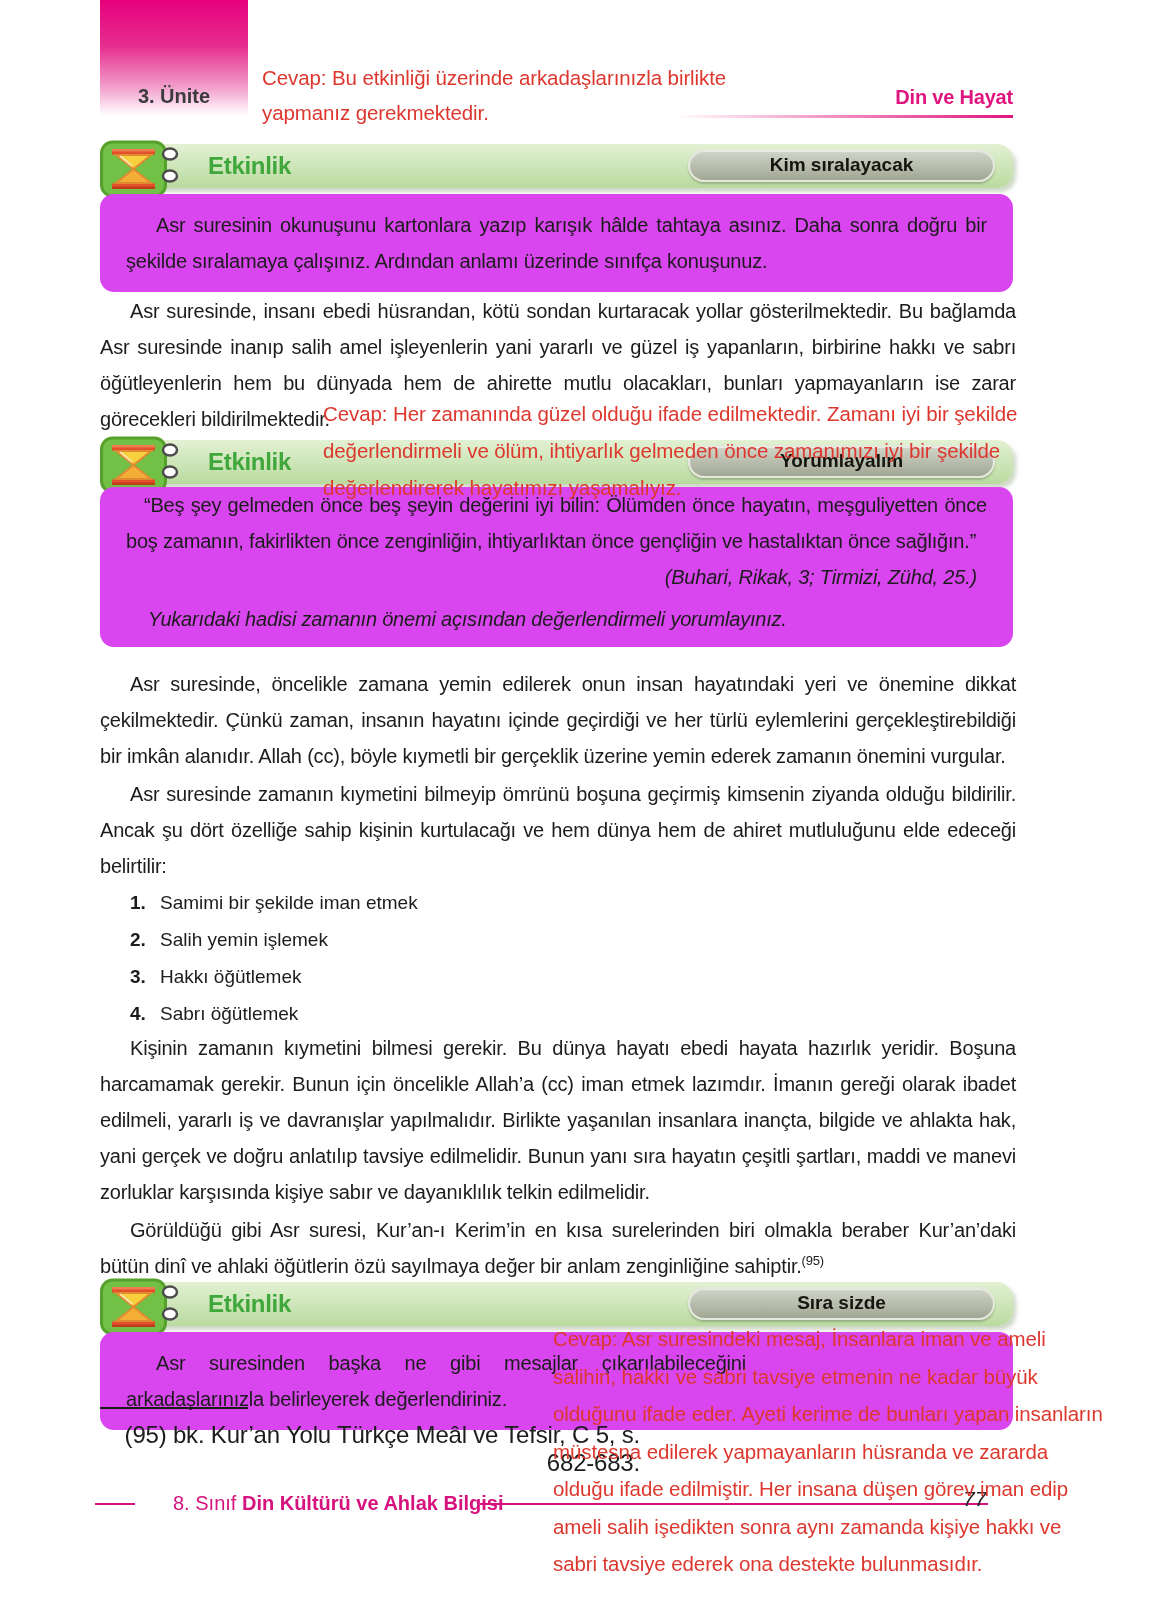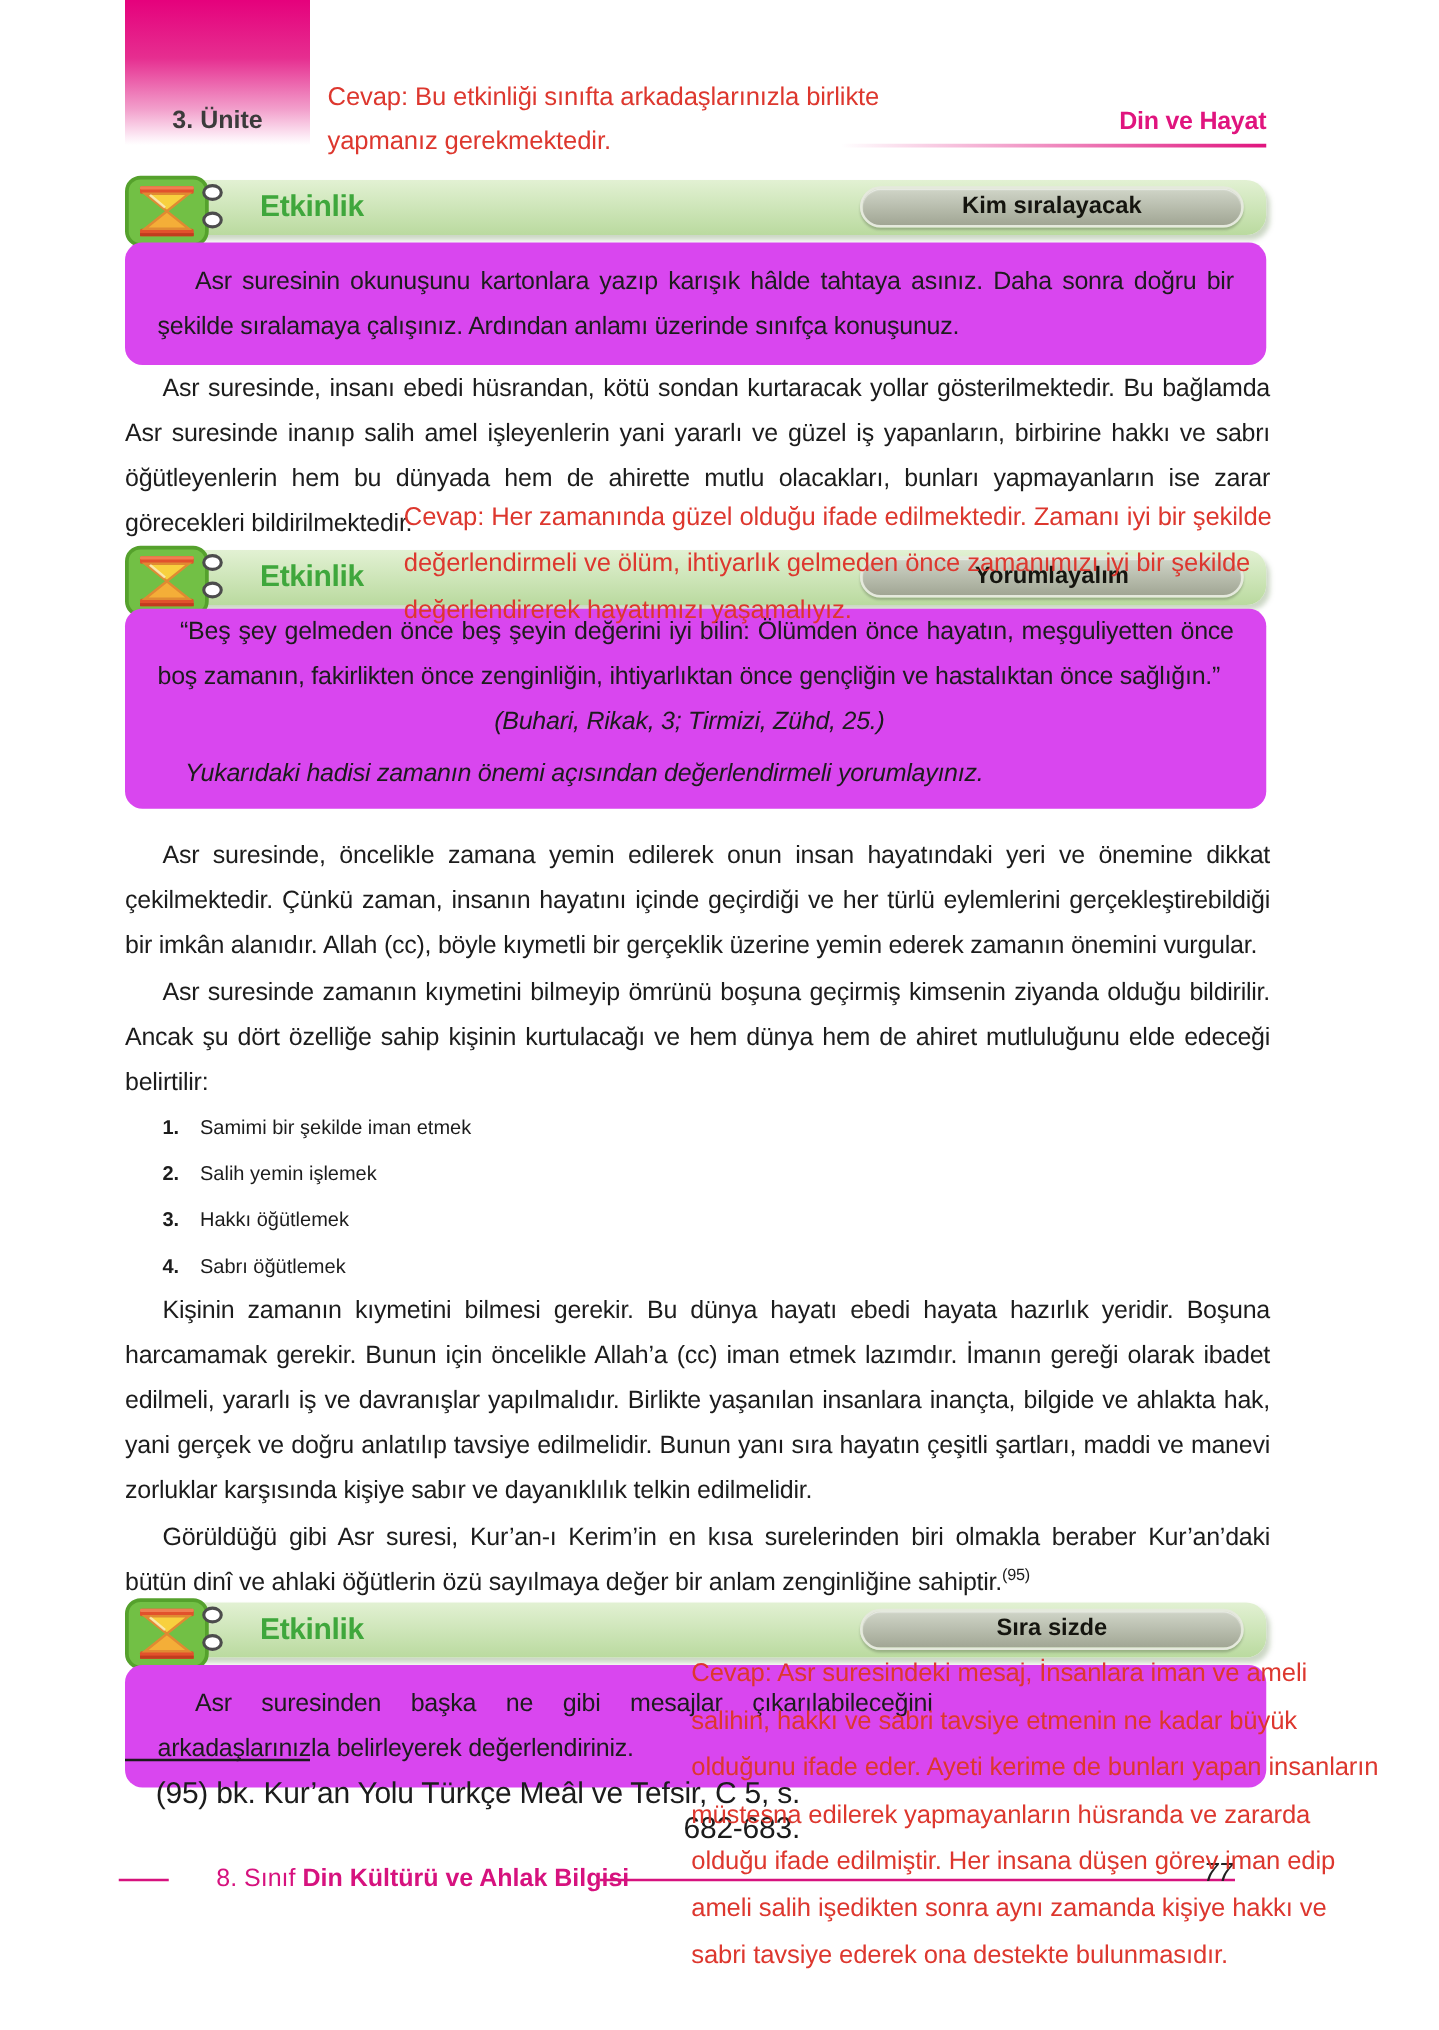--- a/index.html
+++ b/index.html
@@ -54,30 +54,30 @@
   }
   
   .gbox{
     position:absolute;left:100px;width:913px;box-sizing:border-box;
     background:#d946ef;border-radius:14px;padding:13px 26px;
     font-size:20px;line-height:36px;text-align:justify;letter-spacing:-0.2px;
   }
   .gbox p{margin:0;}
   .indent{text-indent:30px;}
   .quote-text{text-indent:18px;}
-  .quote-src{text-align:center;font-style:italic;padding-right:10px;}
+  .quote-src{text-align:right;font-style:italic;padding-right:10px;}
   .quote-instr{font-style:italic;text-indent:22px;margin-top:6px !important;}
   
   .par{
     position:absolute;left:100px;width:916px;margin:0;
     font-size:20px;line-height:36px;text-align:justify;text-indent:30px;letter-spacing:-0.2px;
   }
   .par sup{font-size:13px;line-height:0;}
   
-  .nlist{position:absolute;left:130px;top:891px;width:700px;font-size:16px;}
+  .nlist{position:absolute;left:130px;top:891px;width:700px;font-size:19px;}
   .nlist .item{margin:0 0 13px 0;line-height:24px;}
   .nlist .num{display:inline-block;width:30px;font-weight:bold;}
   
   .footnote-rule{position:absolute;left:100px;top:1407px;width:148px;height:2px;background:#1a1a1a;}
   .footnote{position:absolute;left:100px;top:1421px;width:540px;font-size:24px;letter-spacing:-0.2px;text-align:right;}
   
   .footer-dash{position:absolute;left:95px;top:1503px;width:40px;height:2px;background:#d6127e;}
   .footer-line{position:absolute;left:480px;top:1503px;width:508px;height:2px;background:#d6127e;z-index:1;}
   .footer-text{position:absolute;left:173px;top:1492px;font-size:20px;color:#d6127e;white-space:nowrap;z-index:2;}
   .footer-text .bold{font-weight:bold;margin-top:36px;}
@@ -88,21 +88,21 @@
 
 <div class="page">
 
   <div class="unit-box">
     <span class="lbl">3. Ünite</span>
   </div>
 
   <div class="section-title">Din ve Hayat</div>
   <div class="section-underline"></div>
 
-  <div class="annotation a1">Cevap: Bu etkinliği sınıfta arkadaşlarınızla birlikte yapmanız gerekmektedir.</div>
+  <div class="annotation a1">Cevap: Bu etkinliği üzerinde arkadaşlarınızla birlikte yapmanız gerekmektedir.</div>
 
   <div class="act" style="top:140px">
     <div class="act-bar"></div>
     <svg class="act-icon" viewBox="0 0 84 58">
       <rect x="1.5" y="2" width="64" height="54" rx="11" fill="#72c045" stroke="#55a12c" stroke-width="3"></rect>
       <rect x="12" y="9" width="43" height="6" rx="1.5" fill="#e2512c"></rect>
       <rect x="12" y="9" width="43" height="2.5" rx="1" fill="#ef7e51"></rect>
       <rect x="12" y="43" width="43" height="6" rx="1.5" fill="#e2512c"></rect>
       <rect x="12" y="46.5" width="43" height="2.5" fill="#c13c1e"></rect>
       <path d="M16 15 L51 15 L33.5 29 Z" fill="#f8d03e" stroke="#e08a32" stroke-width="2"></path>

